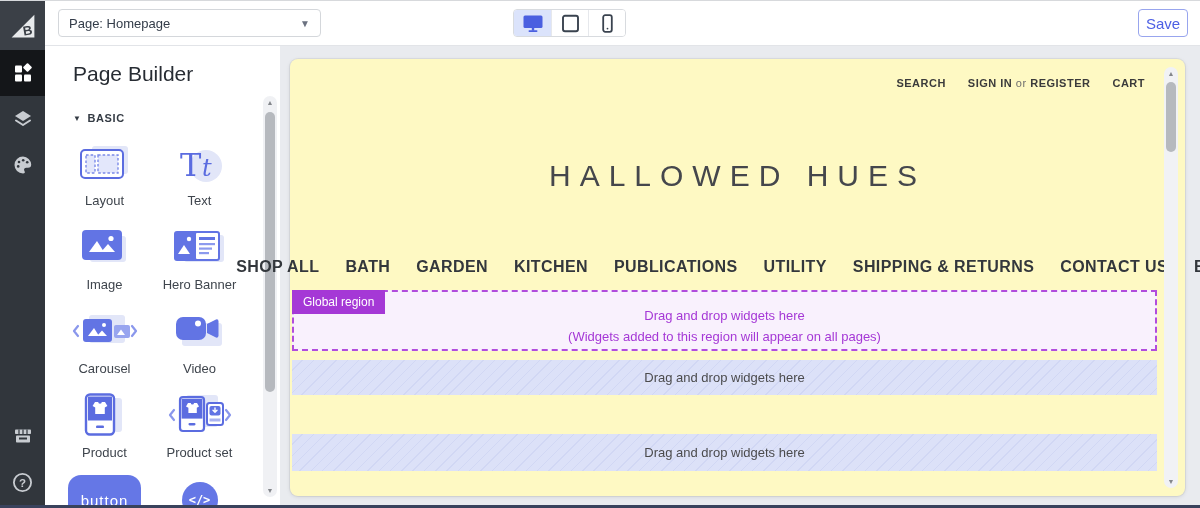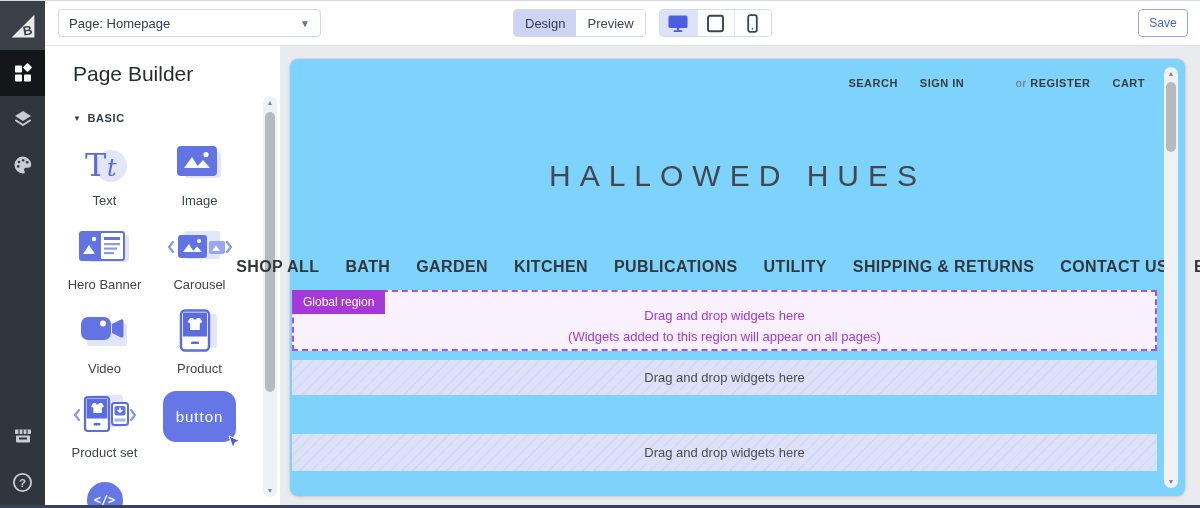--- a/index.html
+++ b/index.html
@@ -19,21 +19,21 @@
   .page-select { position:absolute; left:13px; top:8px; width:263px; height:28px; border:1px solid #d4d7db; border-radius:4px; background:#fff; display:flex; align-items:center; justify-content:space-between; padding:0 10px; font-size:13px; color:#333c49; cursor:pointer; }
   .page-select .caret { color:#6b7280; font-size:10px; }
   .mid { position:absolute; left:468px; top:8px; display:flex; gap:13px; }
   .seg { display:flex; border:1px solid #d8dbdf; border-radius:4px; overflow:hidden; height:28px; }
   .seg-btn { border:none; background:#fff; padding:0 11px; font-size:13px; color:#3f4754; font-family:inherit; cursor:pointer; }
   .seg-btn.active { background:#ccd3f3; color:#333c52; }
   .devices { display:flex; border:1px solid #d8dbdf; border-radius:4px; overflow:hidden; height:28px; }
   .dev { width:37px; border:none; background:#fff; display:flex; align-items:center; justify-content:center; cursor:pointer; border-left:1px solid #e6e8ec; }
   .dev:first-child { border-left:none; }
   .dev.active { background:#dbe3fb; }
-  .save { position:absolute; right:12px; top:8px; height:28px; width:50px; background:#fff; border:1px solid #98a5ee; border-radius:4px; color:#4c5fe4; font-size:12px; font-family:inherit; cursor:pointer; }
+  .save { position:absolute; right:12px; top:8px; height:28px; width:50px; background:#fff; border:1px solid #98a5ee; border-radius:4px; color:#4c5fe4; font-size:15px; font-family:inherit; cursor:pointer; }
 
   
   .content { position:absolute; top:45px; left:45px; right:0; bottom:3px; display:flex; }
 
   
   .panel { position:relative; width:235px; flex:0 0 235px; background:#fff; overflow:hidden; }
   .panel h1 { margin:16px 0 0 28px; font-size:21px; font-weight:500; color:#272c33; }
   .section-head { margin:26px 0 0 28px; display:flex; align-items:center; gap:6px; font-size:11px; font-weight:bold; letter-spacing:.6px; color:#343b44; cursor:pointer; }
   .section-head .tri { font-size:8px; }
   .grid { margin:16px 0 0 12px; display:grid; grid-template-columns:95px 95px; row-gap:16px; justify-items:center; }
@@ -51,23 +51,23 @@
   .sb .arr { position:absolute; left:0; width:14px; text-align:center; font-size:7px; color:#84878c; }
   .sb .arr.up { top:3px; } .sb .arr.down { bottom:3px; }
   .sb .thumb { position:absolute; left:2px; width:10px; background:#b6b9be; border-radius:5px; }
   .panel-sb { right:3px; top:50px; bottom:8px; }
   .panel-sb .thumb { top:16px; height:280px; }
   .canvas-sb { right:7px; top:8px; bottom:8px; background:#f1f2f5; }
   .canvas-sb .thumb { top:15px; height:70px; }
 
   
   .stage { position:relative; flex:1; }
-  .canvas { position:absolute; left:10px; top:13px; right:15px; bottom:9px; background:#7dd3fc; border-radius:8px; box-shadow:0 0 0 1px rgba(0,0,0,.05), 0 1px 4px rgba(0,0,0,.10);text-decoration:underline; }
+  .canvas { position:absolute; left:10px; top:13px; right:15px; bottom:9px; background:#fef9c3; border-radius:8px; box-shadow:0 0 0 1px rgba(0,0,0,.05), 0 1px 4px rgba(0,0,0,.10);text-decoration:underline; }
   .util-nav { position:absolute; top:18px; right:40px; display:flex; gap:22px; font-size:11px; font-weight:bold; letter-spacing:.5px; color:#3b3b3b; }
-  .util-nav .or { font-weight:normal; color:#6e6e6e; text-transform:lowercase;margin-left:48px; }
+  .util-nav .or { font-weight:normal; color:#6e6e6e; text-transform:lowercase; }
   .util-nav span { cursor:pointer; }
   .store-name { position:absolute; top:100px; left:0; right:0; text-align:center; font-size:30px; letter-spacing:9px; color:#45474c; font-weight:400; }
   .store-nav { position:absolute; top:199px; left:0; right:0; display:flex; justify-content:center; gap:26px; font-size:16px; font-weight:bold; letter-spacing:.4px; color:#33373c; }
   .store-nav span { cursor:pointer; white-space:nowrap; }
 
   .global-region { position:absolute; left:2px; right:28px; top:231px; height:61px; background:#f9f1fd; border:2px dashed #b14cdd; }
   .gr-badge { position:absolute; left:-2px; top:-2px; background:#a538d6; color:#fff; font-size:12px; padding:5px 11px; }
   .gr-text { padding-top:13px; text-align:center; color:#a538d6; font-size:13px; line-height:21px; }
 
   .dropzone { position:absolute; left:2px; right:28px; height:35px; display:flex; align-items:center; justify-content:center; font-size:13px; color:#4b4b4d; background:repeating-linear-gradient(135deg,#dce1f8 0 7px,#d1d7f4 7px 8px); }
@@ -128,24 +128,20 @@
       </svg>
     </div>
   </aside>
 
   <header class="topbar">
     <div class="page-select">
       <span>Page: Homepage</span>
       <span class="caret">▼</span>
     </div>
     <div class="mid">
-      <div class="seg">
-        <button class="seg-btn active">Design</button>
-        <button class="seg-btn">Preview</button>
-      </div>
       <div class="devices">
         <button class="dev active">
           <svg width="22" height="19" viewBox="0 0 22 19">
             <rect x="1.5" y="1.5" width="19" height="12.5" rx="1.5" fill="#4a5fe0"></rect>
             <rect x="9.8" y="14" width="2.4" height="2.6" fill="#4a5fe0"></rect>
             <rect x="6.5" y="16.2" width="9" height="1.8" rx="0.9" fill="#4a5fe0"></rect>
           </svg>
         </button>
         <button class="dev">
           <svg width="19" height="19" viewBox="0 0 19 19">
@@ -166,20 +162,31 @@
   <div class="content">
 
     <aside class="panel">
       <h1>Page Builder</h1>
       <div class="section-head">
         <span class="tri">▼</span>
         <span>BASIC</span>
       </div>
       <div class="grid">
 
+        <div class="tile">
+          <div class="tic">
+            <svg width="50" height="38" viewBox="0 0 50 38">
+              <rect x="12" y="1" width="36" height="28" rx="3" fill="#e2e6f8"></rect>
+              <rect x="1" y="5" width="42" height="28" rx="4" fill="#fff" stroke="#5b6ce0" stroke-width="2"></rect>
+              <rect x="6" y="10" width="9" height="18" fill="#e3e7fb" stroke="#7b8ae8" stroke-width="1.4" stroke-dasharray="2.6 2"></rect>
+              <rect x="18" y="10" width="20" height="18" fill="#e3e7fb" stroke="#7b8ae8" stroke-width="1.4" stroke-dasharray="2.6 2"></rect>
+            </svg>
+          </div>
+          <div class="tlabel">Layout</div>
+        </div>
 
         <div class="tile">
           <div class="tic">
             <svg width="48" height="42" viewBox="0 0 48 42">
               <circle cx="30" cy="23" r="16" fill="#e2e6f8"></circle>
               <text x="4" y="33" font-family="DejaVu Serif, serif" font-size="32" fill="#5b6ce0">T</text>
               <text x="26" y="33" font-family="DejaVu Serif, serif" font-style="italic" font-size="24" fill="#5b6ce0">t</text>
             </svg>
           </div>
           <div class="tlabel">Text</div>

